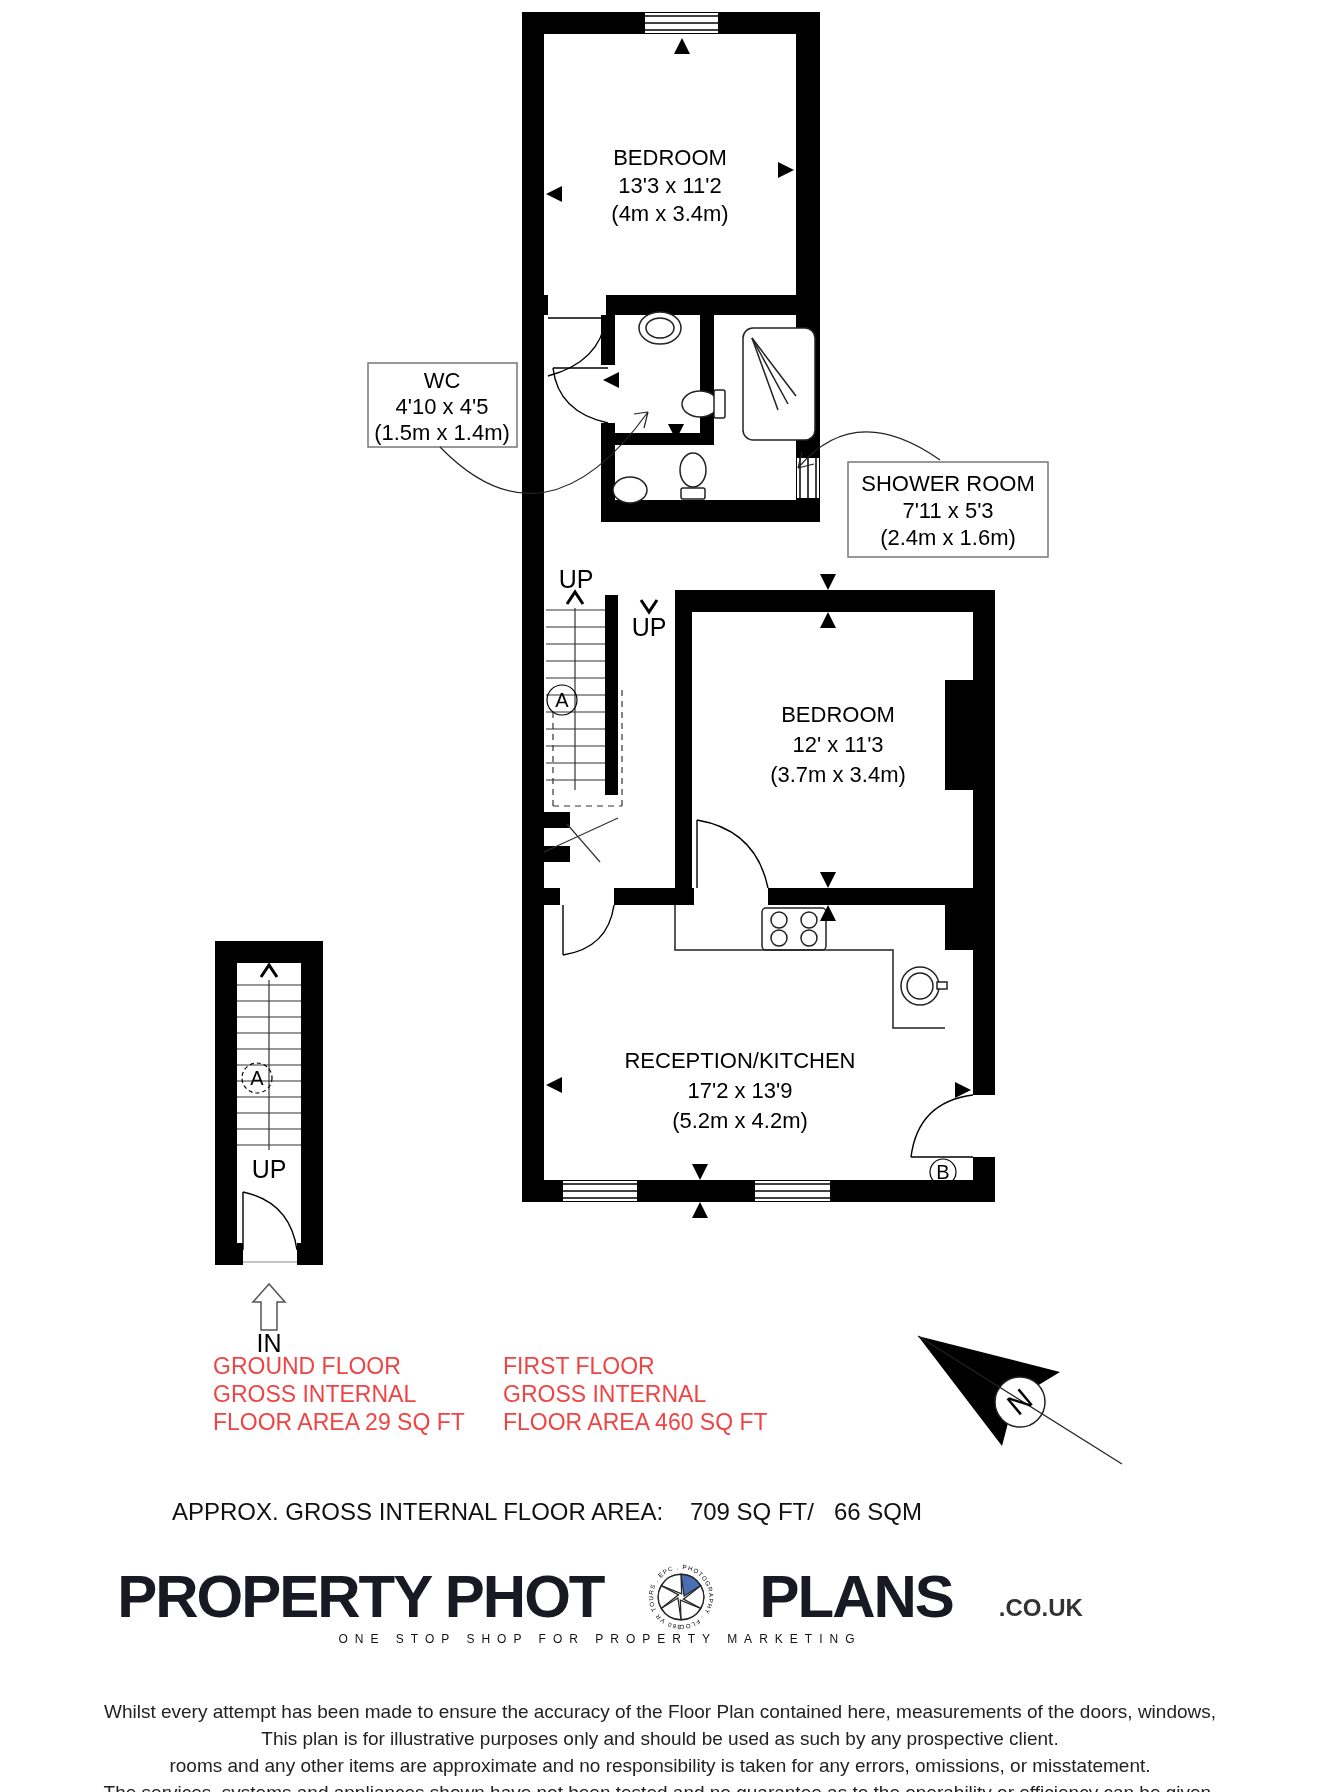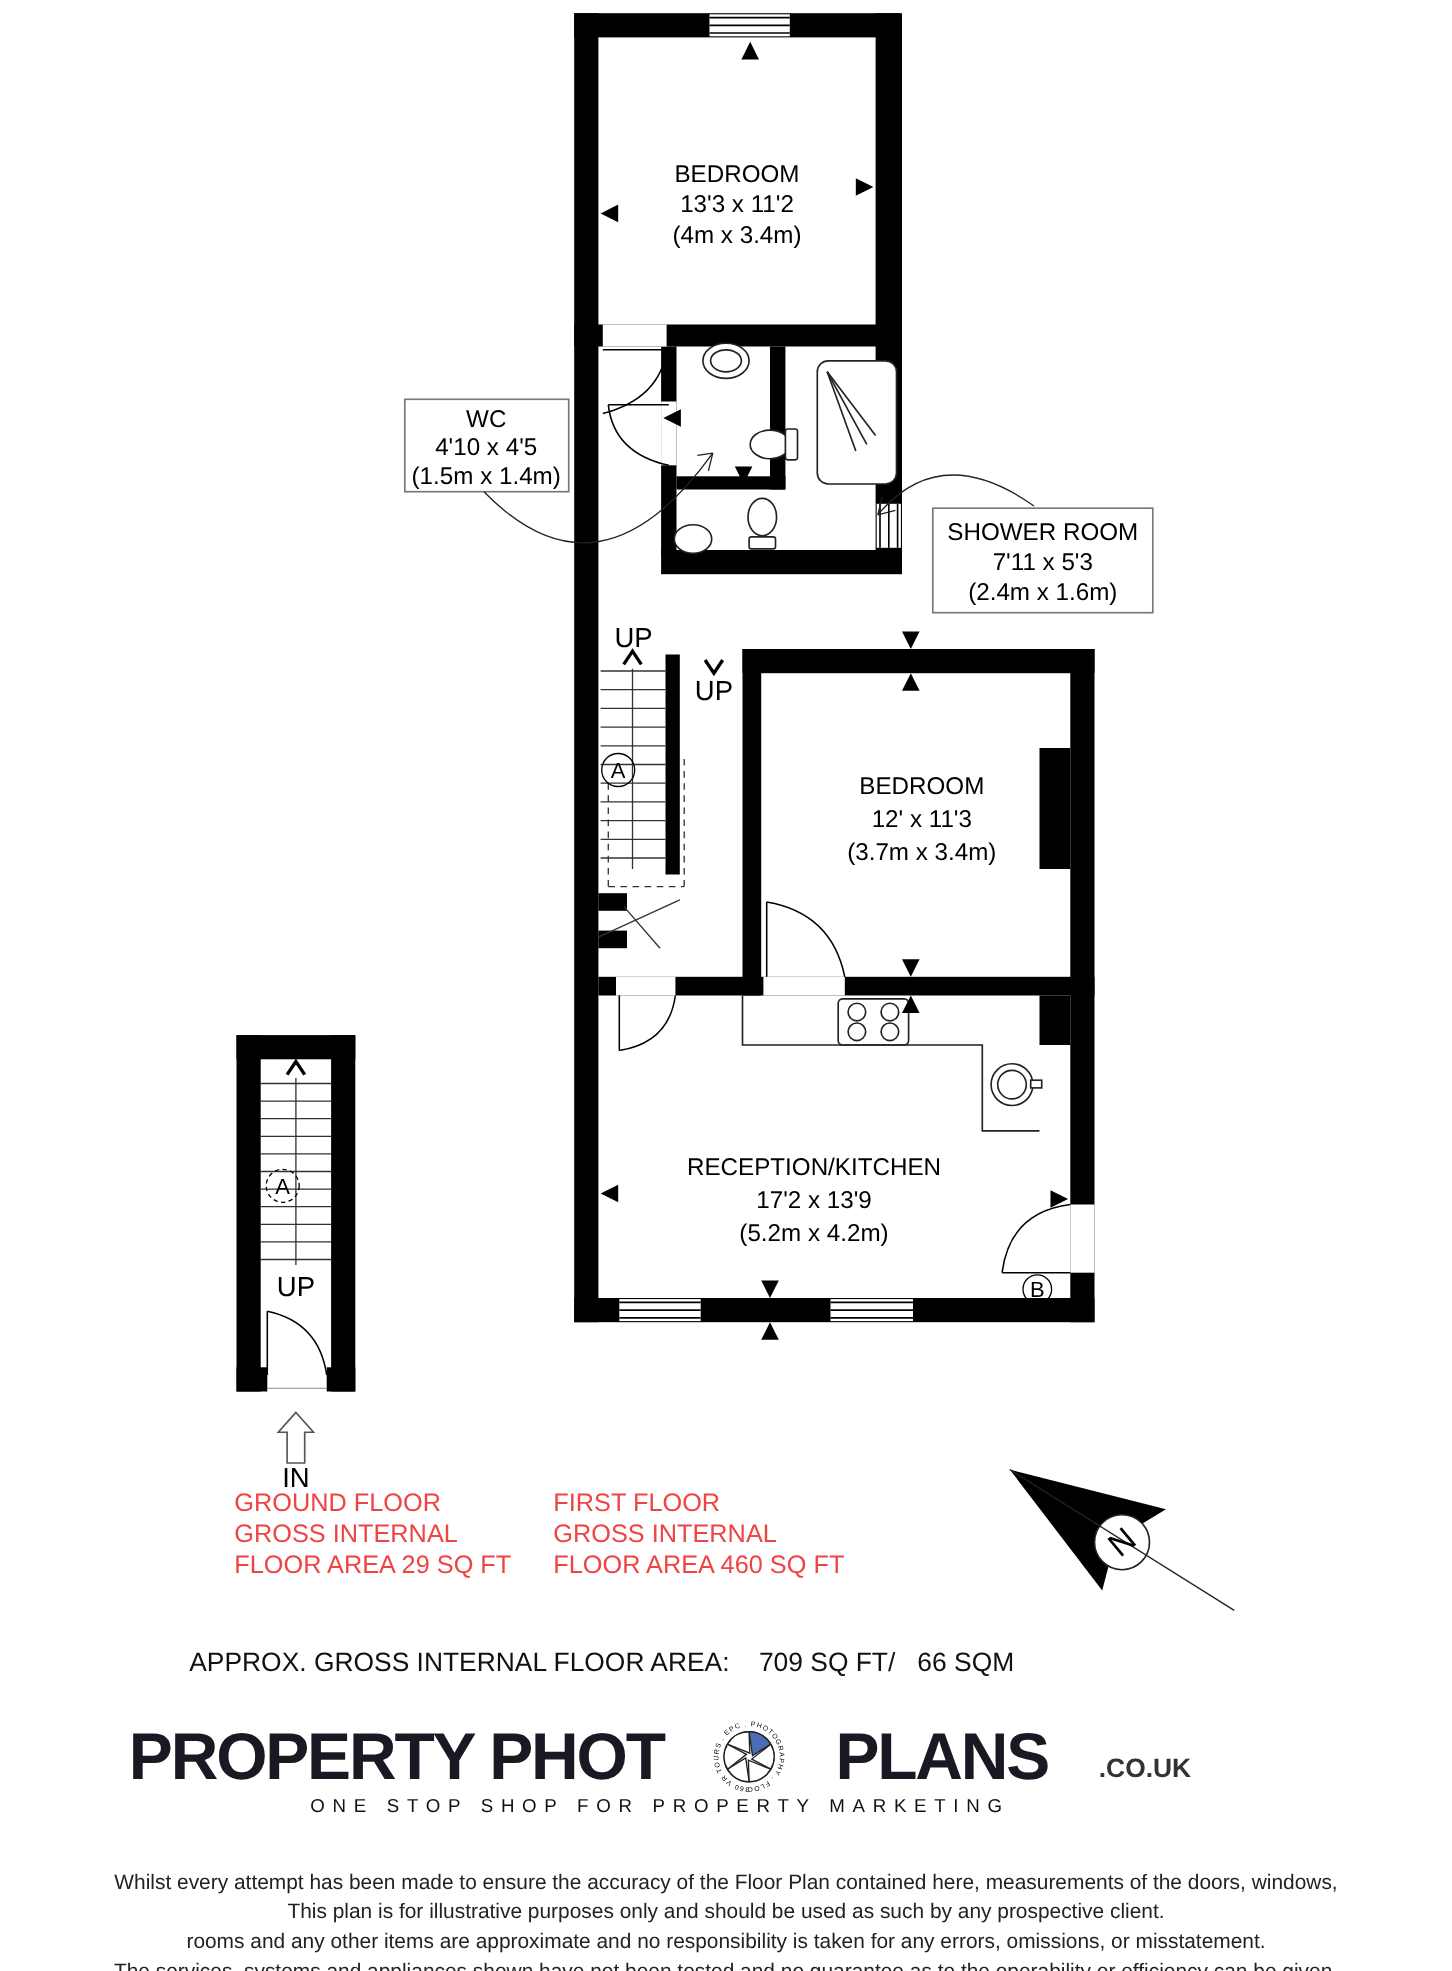--- a/index.html
+++ b/index.html
@@ -14,21 +14,21 @@
   .caption{position:absolute;font-size:23px;line-height:28px;color:#ef4444;}
   .total{position:absolute;left:0;top:1498px;width:1094px;text-align:center;
          font-size:24px;white-space:pre;color:#111;}
   .logo{position:absolute;left:0;top:1562px;width:1200px;display:flex;
         justify-content:center;align-items:center;gap:44px;}
   .logo .big{font-size:60px;font-weight:800;letter-spacing:-2px;color:#191923;}
   .logo .suffix{font-size:24px;font-weight:700;color:#333;align-self:flex-end;
         margin:0 0 9px 2px;letter-spacing:0;}
   .logo .icon{width:66px;height:66px;margin:0 1px;}
   .tagline{position:absolute;left:0;top:1632px;width:1200px;text-align:center;
-        font-size:17px;letter-spacing:7px;color:#111;}
+        font-size:12px;letter-spacing:7px;color:#111;}
   .disclaimer{position:absolute;left:0;top:1698px;width:1320px;text-align:center;
         font-size:19px;line-height:27px;color:#222;}
 </style>
 </head>
 <body>
 
 <div class="page">
 
   <svg width="1320" height="1792" viewBox="0 0 1320 1792">
 

